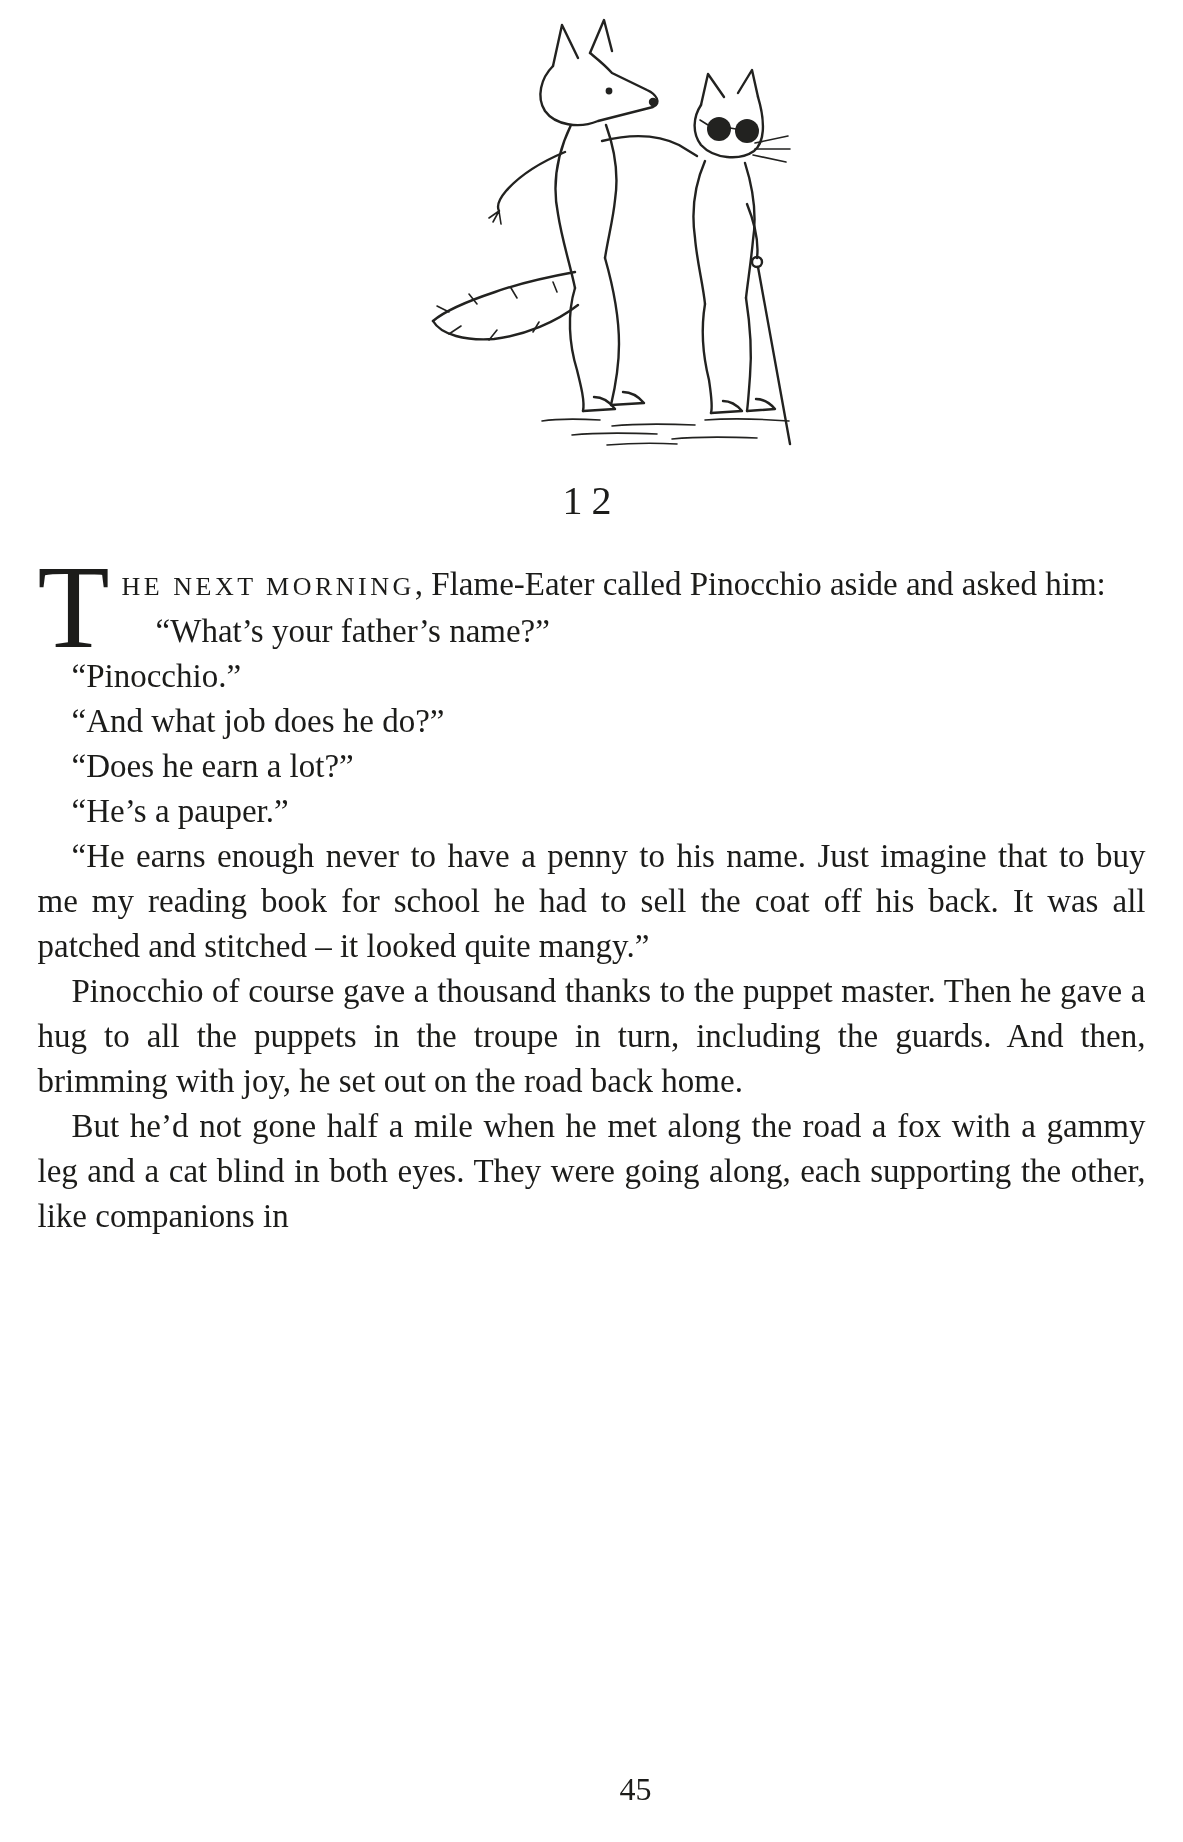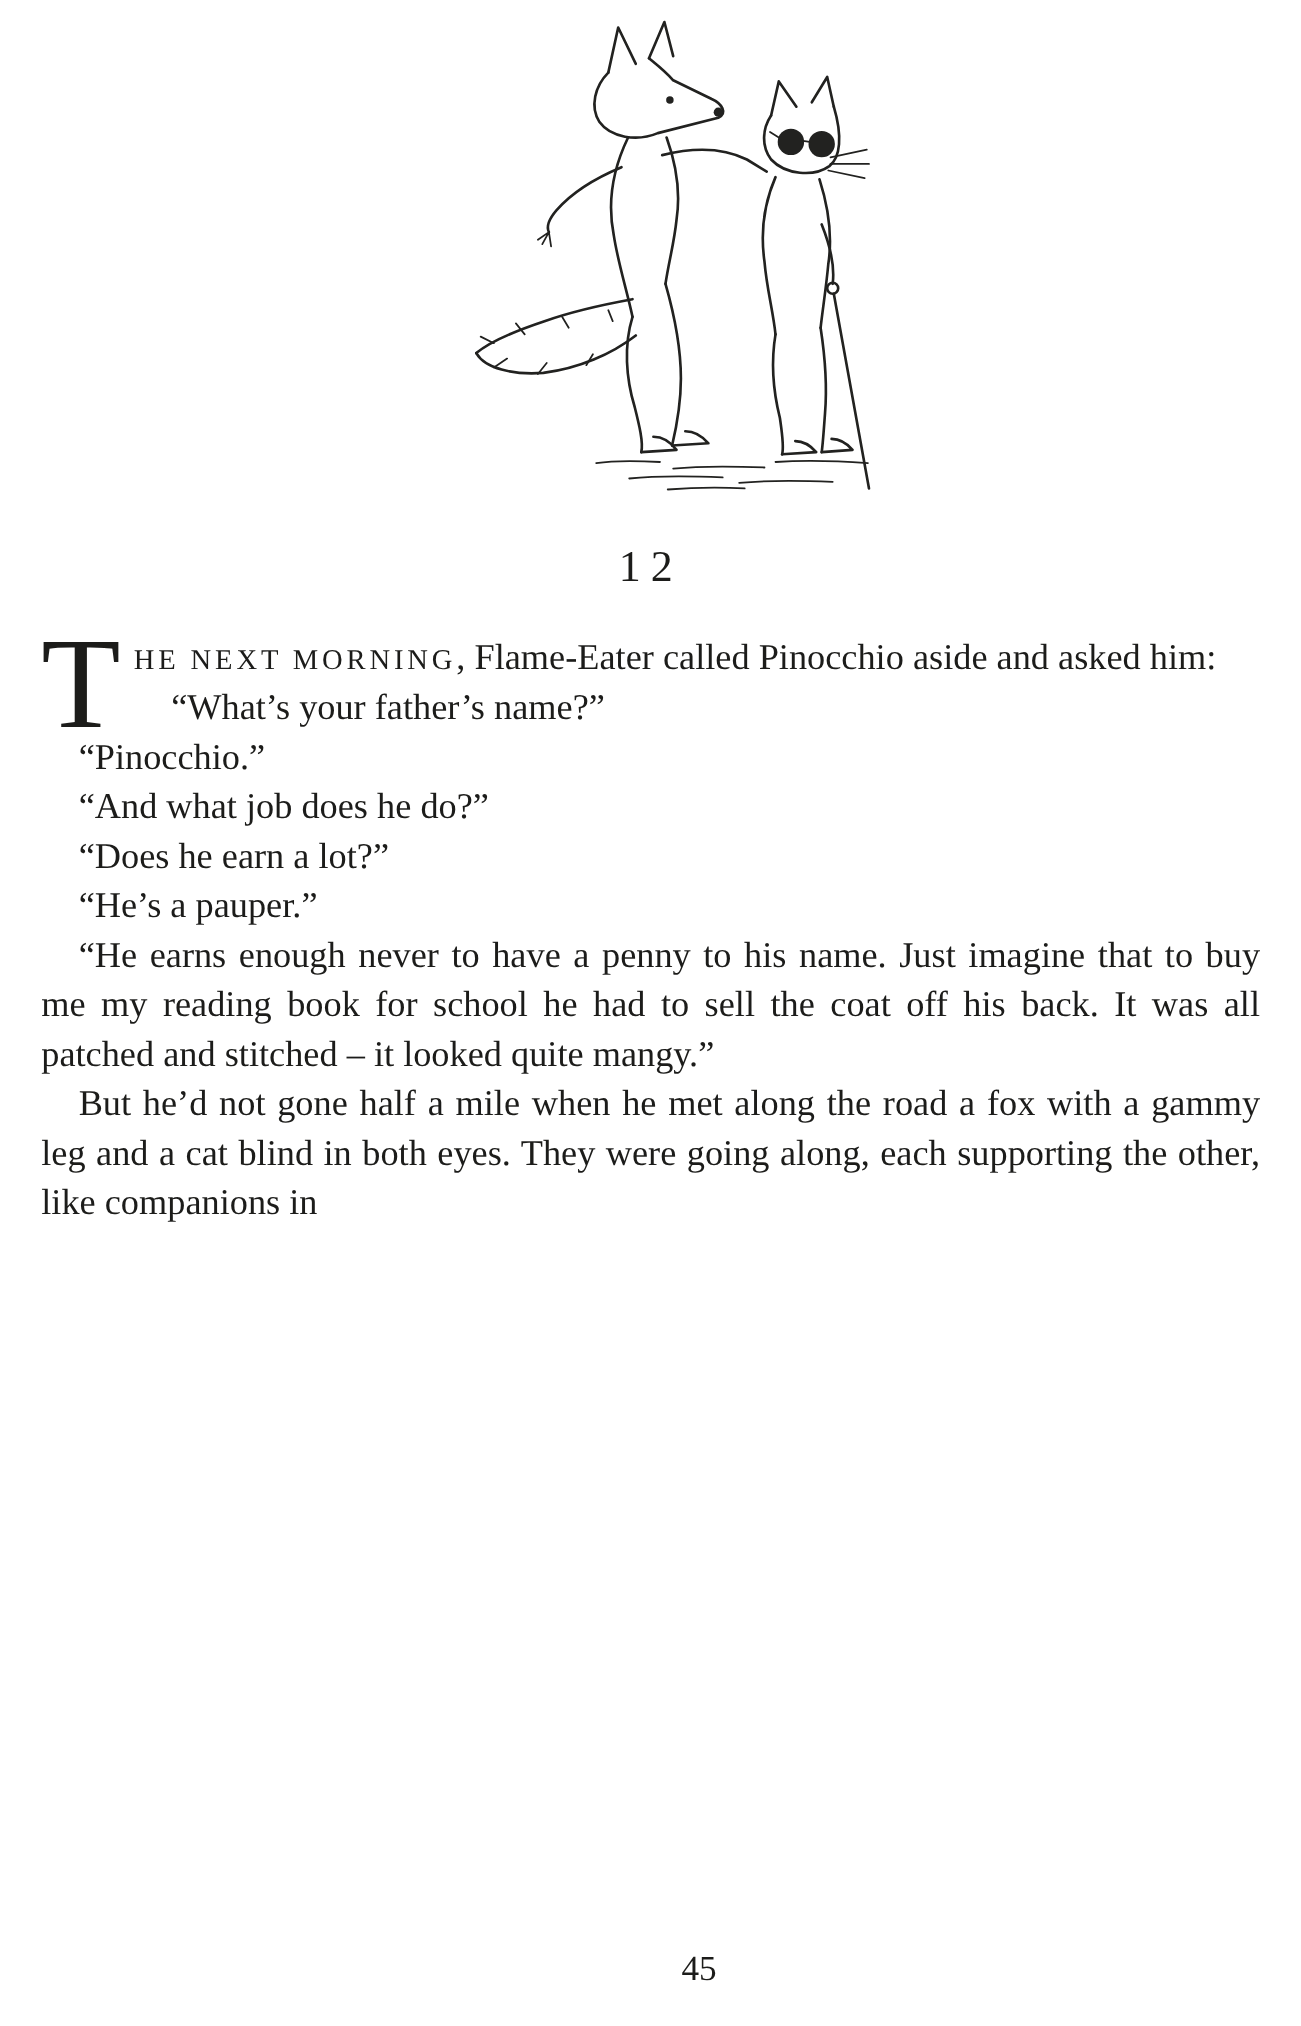--- a/index.html
+++ b/index.html
@@ -17,21 +17,21 @@
     text-align: center;
     padding-top: 12px;
     height: 445px;
     box-sizing: border-box;
   }
   .illustration svg { display: inline-block; }
   .chapter-number {
     text-align: center;
     font-size: 40px;
     letter-spacing: 9px;
-    margin-top: 46px;
+    margin-top: 32px;
     font-variant-numeric: oldstyle-nums;
   }
   .body-text {
     width: 1108px;
     margin: 38px auto 0 auto;
     font-size: 33px;
     line-height: 45px;
     text-align: justify;
     text-justify: inter-word;
   }
@@ -140,19 +140,20 @@
 
   <div class="body-text">
     <p class="opening"><span class="dropcap">T</span><span class="smallcaps">he next morning</span><span>, Flame-Eater called Pinocchio aside and asked him:</span></p>
     <div id="paragraphs">
         <p>“What’s your father’s name?”</p>
         <p>“Pinocchio.”</p>
         <p>“And what job does he do?”</p>
         <p>“Does he earn a lot?”</p>
         <p>“He’s a pauper.”</p>
         <p>“He earns enough never to have a penny to his name. Just imagine that to buy me my reading book for school he had to sell the coat off his back. It was all patched and stitched – it looked quite mangy.”</p>
+        <p>Pinocchio of course gave a thousand thanks to the puppet master. Then he gave a hug to all the puppets in the troupe in turn, including the guards. And then, brimming with joy, he set out on the road back home.</p>
         <p>But he’d not gone half a mile when he met along the road a fox with a gammy leg and a cat blind in both eyes. They were going along, each supporting the other, like companions in</p>
       </div>
   </div>
 
   <div class="page-number">45</div>
 
 </div>
 
 </body></html>

